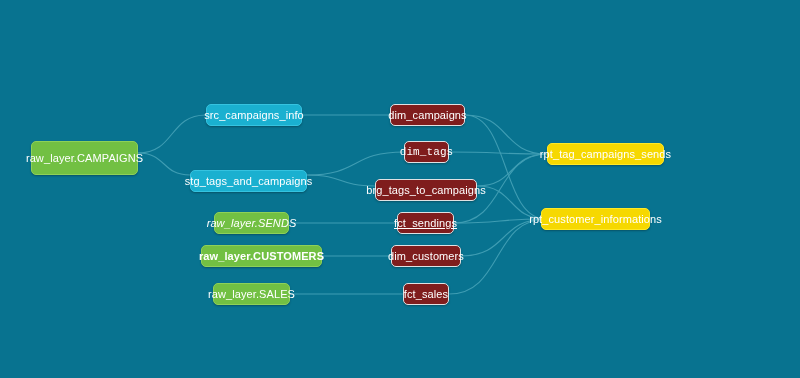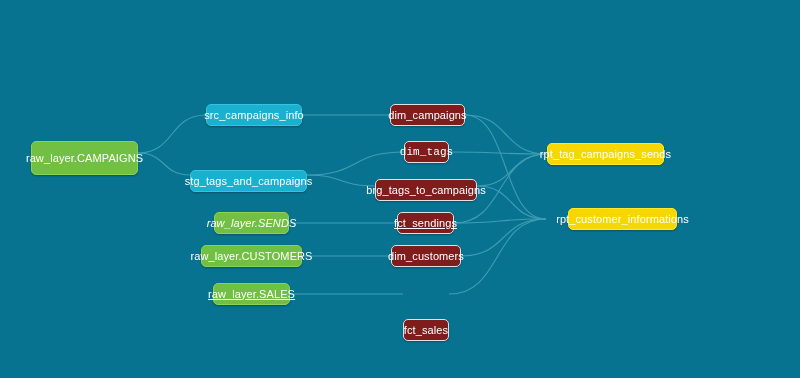--- a/index.html
+++ b/index.html
@@ -91,24 +91,24 @@
       <path d="M 461 256 C 507.75 256, 499.25 219, 546 219" fill="none" stroke="#3f9db3" stroke-width="1.1"></path>
       <path d="M 449 294 C 502.35 294, 492.65 219, 546 219" fill="none" stroke="#3f9db3" stroke-width="1.1"></path>
     </svg>
   <div id="node-layer">
       <div class="node source" style="left: 31px; top: 141px; width: 107px; height: 34px;">
         <span class="node-label">raw_layer.CAMPAIGNS</span>
       </div>
       <div class="node source" style="left: 214px; top: 212px; width: 75px; height: 22px; font-style: italic;">
         <span class="node-label">raw_layer.SENDS</span>
       </div>
-      <div class="node source" style="left: 201px; top: 245px; width: 101px; height: 22px;">
+      <div class="node source" style="left: 201px; top: 245px; width: 121px; height: 22px; font-weight: bold;">
         <span class="node-label">raw_layer.CUSTOMERS</span>
       </div>
-      <div class="node source" style="left: 213px; top: 283px; width: 77px; height: 22px; text-decoration: underline;">
+      <div class="node source" style="left: 213px; top: 283px; width: 77px; height: 22px;">
         <span class="node-label">raw_layer.SALES</span>
       </div>
       <div class="node staging" style="left: 206px; top: 104px; width: 96px; height: 22px;">
         <span class="node-label">src_campaigns_info</span>
       </div>
       <div class="node staging" style="left: 190px; top: 164px; width: 117px; height: 22px; margin-top: 6px;">
         <span class="node-label">stg_tags_and_campaigns</span>
       </div>
       <div class="node model" style="left: 390px; top: 104px; width: 75px; height: 22px;">
         <span class="node-label">dim_campaigns</span>
@@ -118,23 +118,23 @@
       </div>
       <div class="node model" style="left: 375px; top: 179px; width: 102px; height: 22px;">
         <span class="node-label">brg_tags_to_campaigns</span>
       </div>
       <div class="node model" style="left: 397px; top: 212px; width: 57px; height: 22px; text-decoration: underline;">
         <span class="node-label">fct_sendings</span>
       </div>
       <div class="node model" style="left: 391px; top: 245px; width: 70px; height: 22px;">
         <span class="node-label">dim_customers</span>
       </div>
-      <div class="node model" style="left: 403px; top: 283px; width: 46px; height: 22px; margin-top: 36px;">
+      <div class="node model" style="left: 403px; top: 283px; width: 46px; height: 22px;">
         <span class="node-label">fct_sales</span>
       </div>
       <div class="node report" style="left: 547px; top: 143px; width: 117px; height: 22px;">
         <span class="node-label">rpt_tag_campaigns_sends</span>
       </div>
-      <div class="node report" style="left: 568px; top: 208px; width: 109px; height: 22px; text-align: center;">
+      <div class="node report" style="left: 541px; top: 208px; width: 109px; height: 22px; text-align: center;">
         <span class="node-label">rpt_customer_informations</span>
       </div>
     </div>
 </div>
 
 </body></html>

